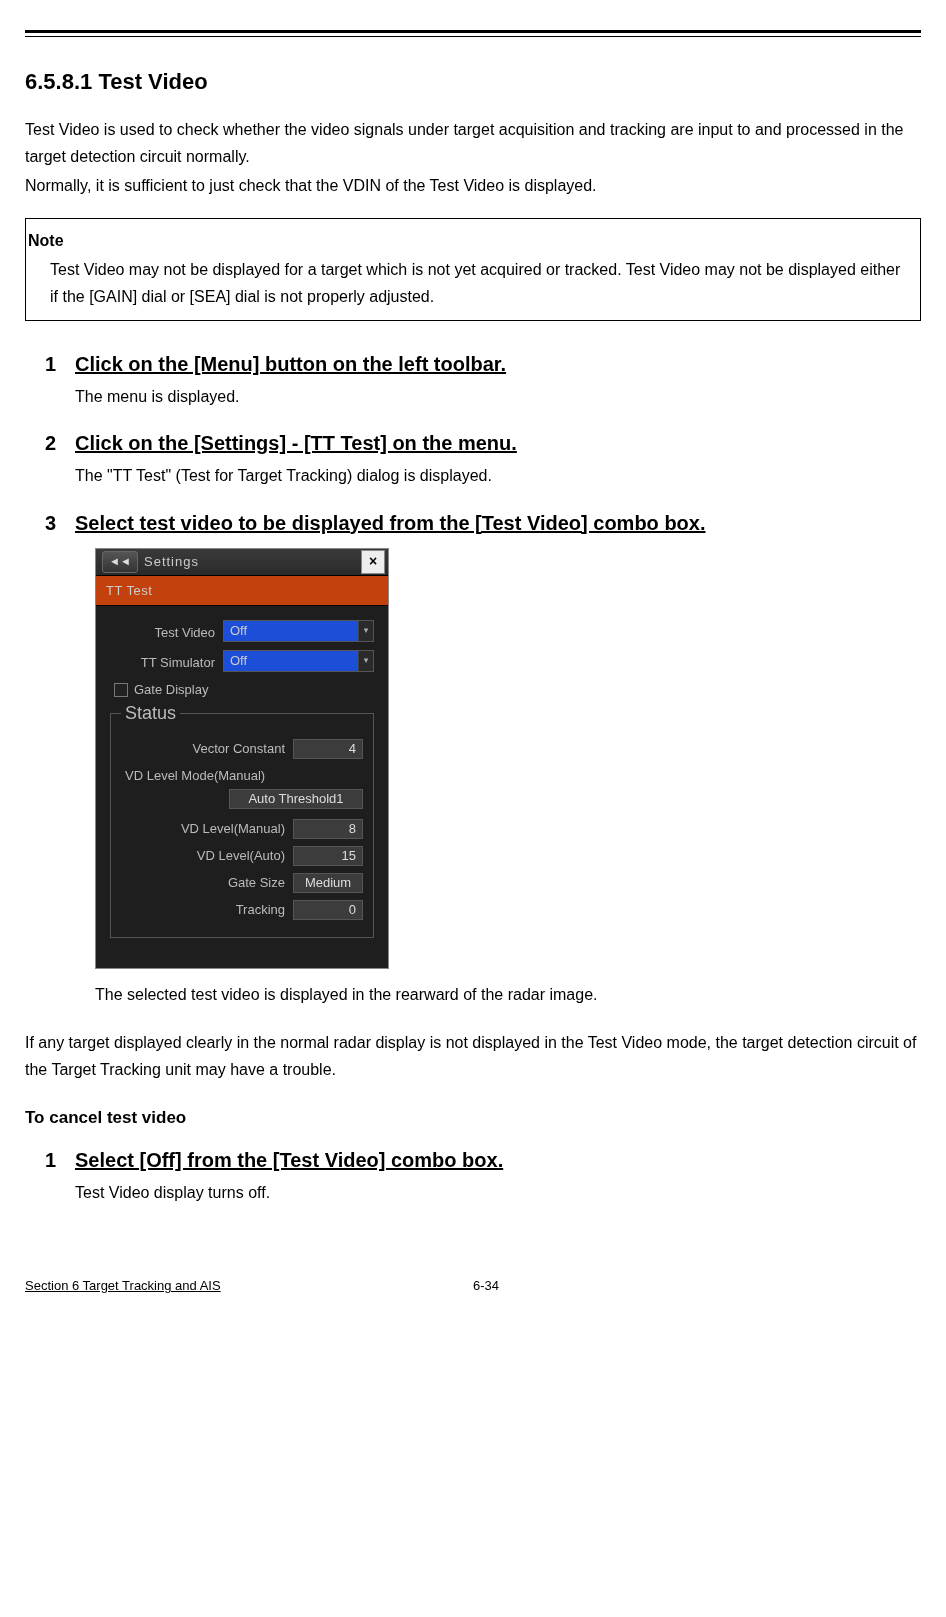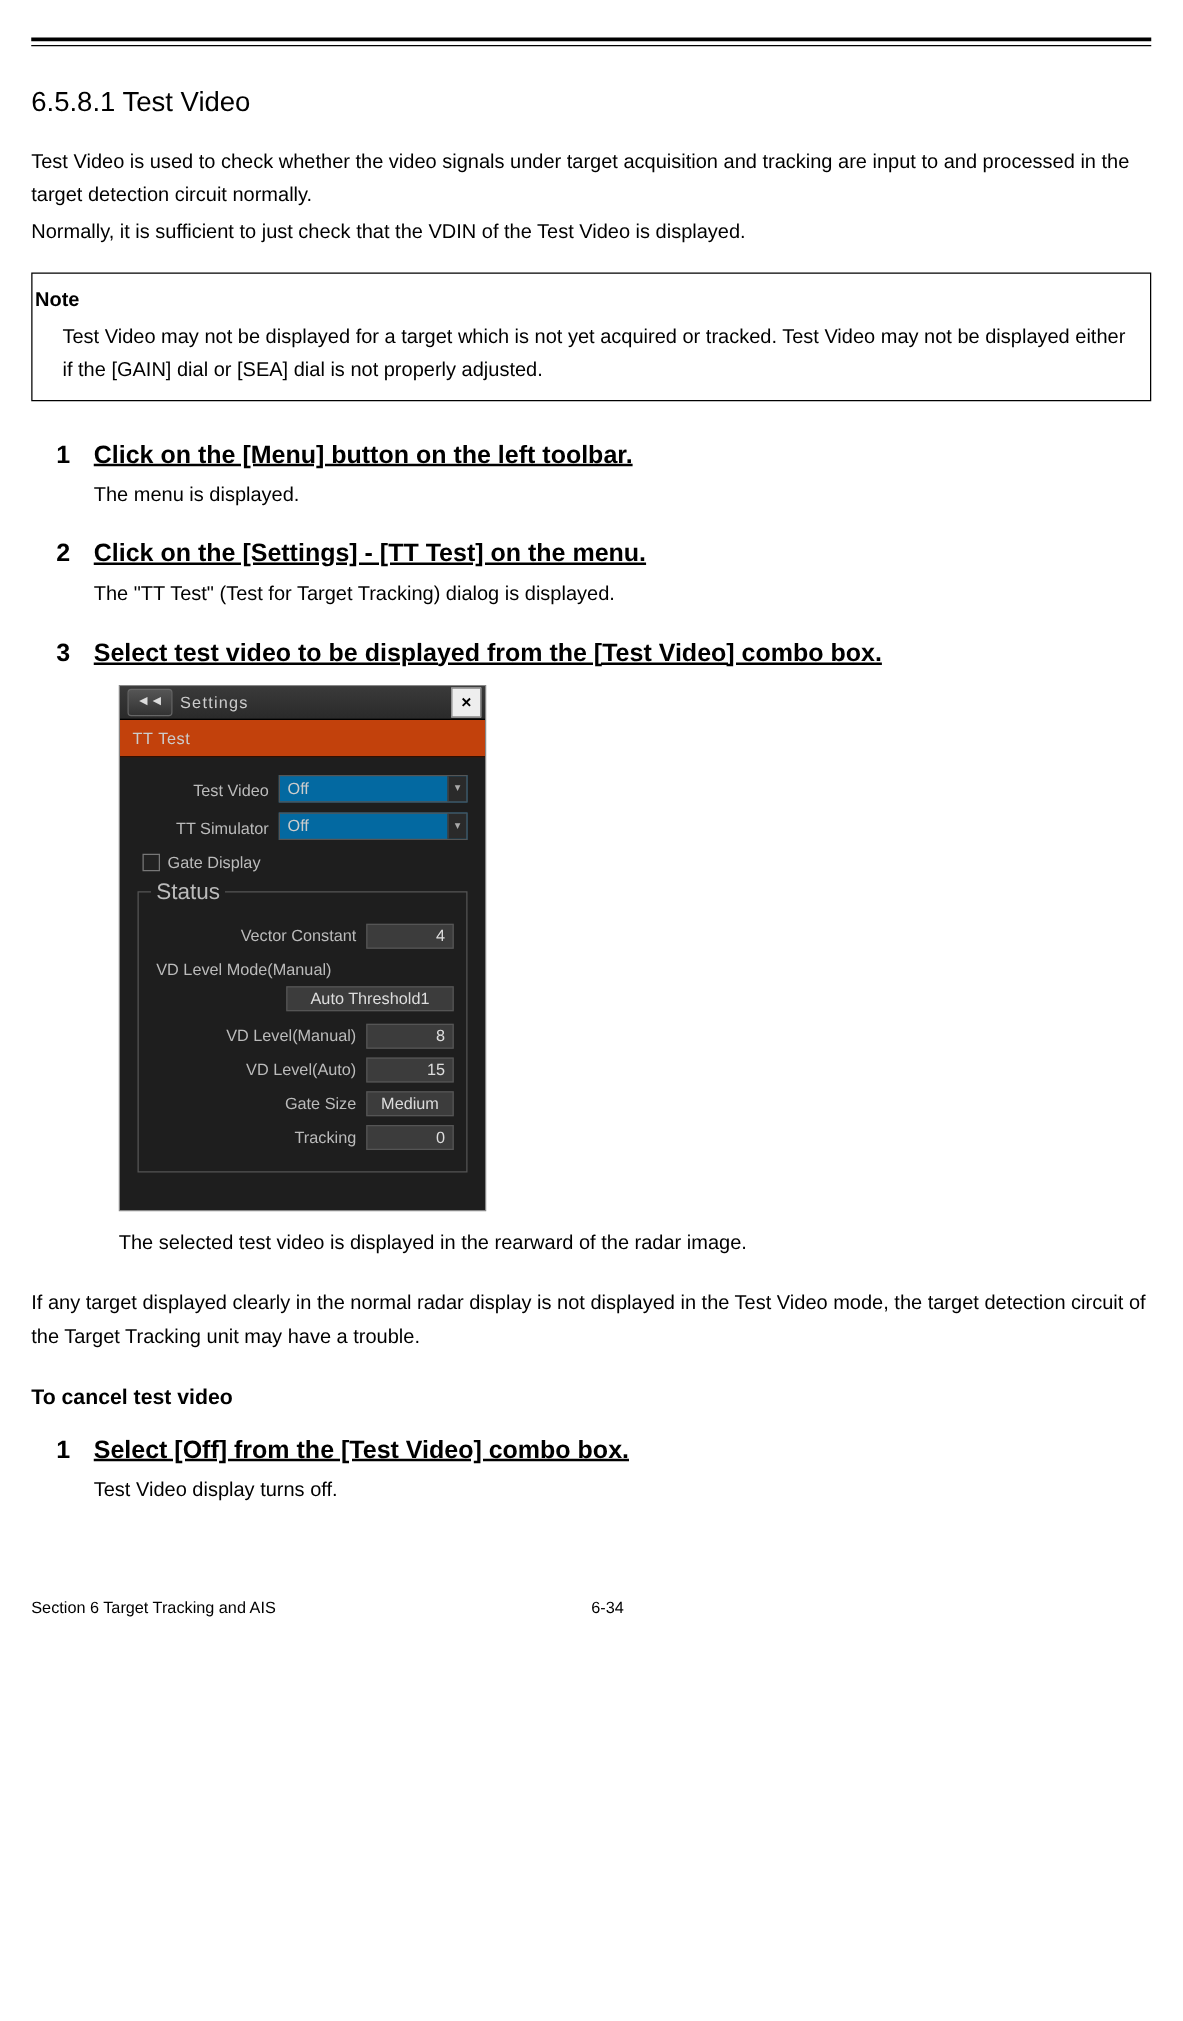--- a/index.html
+++ b/index.html
@@ -13,21 +13,21 @@
     line-height: 1.5;
   }
   .top-rule {
     border-top: 3px solid #000;
     border-bottom: 1px solid #000;
     height: 3px;
     margin-bottom: 28px;
   }
   h2.section-heading {
     font-size: 22px;
-    font-weight: normal;
+    font-weight: bold;
     margin: 0 0 18px 0;
   }
   .intro p { margin: 0 0 2px 0; line-height: 1.7; }
   .note-box {
     border: 1px solid #000;
     padding: 8px 12px 10px 2px;
     margin: 18px 0 28px 0;
     line-height: 1.7;
   }
   .note-box .note-title { font-weight: bold; display:block; margin-bottom:2px;}
@@ -35,21 +35,21 @@
   ol.steps { list-style: none; padding: 0; margin: 0 0 0 20px; }
   ol.steps > li { margin-bottom: 18px; }
   .step-row { display:flex; align-items:baseline; }
   .step-num { font-size: 20px; font-weight: bold; width: 30px; flex:0 0 30px;}
   .step-title { font-weight: bold; font-size: 20px; text-decoration: underline; }
   .step-body { margin-left: 30px; margin-top:4px; line-height:1.7;}
   .after-dialog { margin: 14px 0 0 50px; }
   .para { margin: 22px 0 22px 0; line-height:1.7;}
   h3.subheading { font-size: 17px; font-weight: bold; margin: 18px 0 14px 0;}
   .footer { display:flex; margin-top: 70px; font-size: 13px;}
-  .footer-left { flex: 0 0 50%; }
+  .footer-left { flex: 0 0 50%; text-decoration: underline; }
   .footer-center { }
 
   
   .dialog-shot {
     margin: 10px 0 0 50px;
     width: 292px;
     background:#fff;
     border: 1px solid #888;
   }
   .dlg {
@@ -84,21 +84,21 @@
     background:#c2410c;
     padding: 5px 10px;
     border-bottom:1px solid #000;
     color:#ccc;
     letter-spacing:0.5px;
   }
   .dlg-body { background:#1e1e1e; padding: 14px 14px 30px 14px; }
   .form-row { display:flex; align-items:flex-end; margin-bottom:8px; }
   .form-label { width: 105px; text-align:right; padding-right:8px; color:#bbb;}
   .combo {
-    flex:1; height:20px; background:#0369a1; border:1px solid #555;
+    flex:1; height:20px; background:#1d4ed8; border:1px solid #555;
     color:#ccc; padding:0 6px; position:relative;
     display:flex;align-items:center;justify-content:space-between;
   }
   .combo-caret {
     width:14px;text-align:center;color:#aaa;font-size:9px;
     background:#2a2a2a;height:100%;display:flex;align-items:center;justify-content:center;
     margin-right:-6px;border-left:1px solid #444;
   }
   .chk-row { display:flex;align-items:center;margin:6px 0 0 4px;}
   .chk-box { width:12px;height:12px;border:1px solid #777;background:#222;margin-right:6px;}

